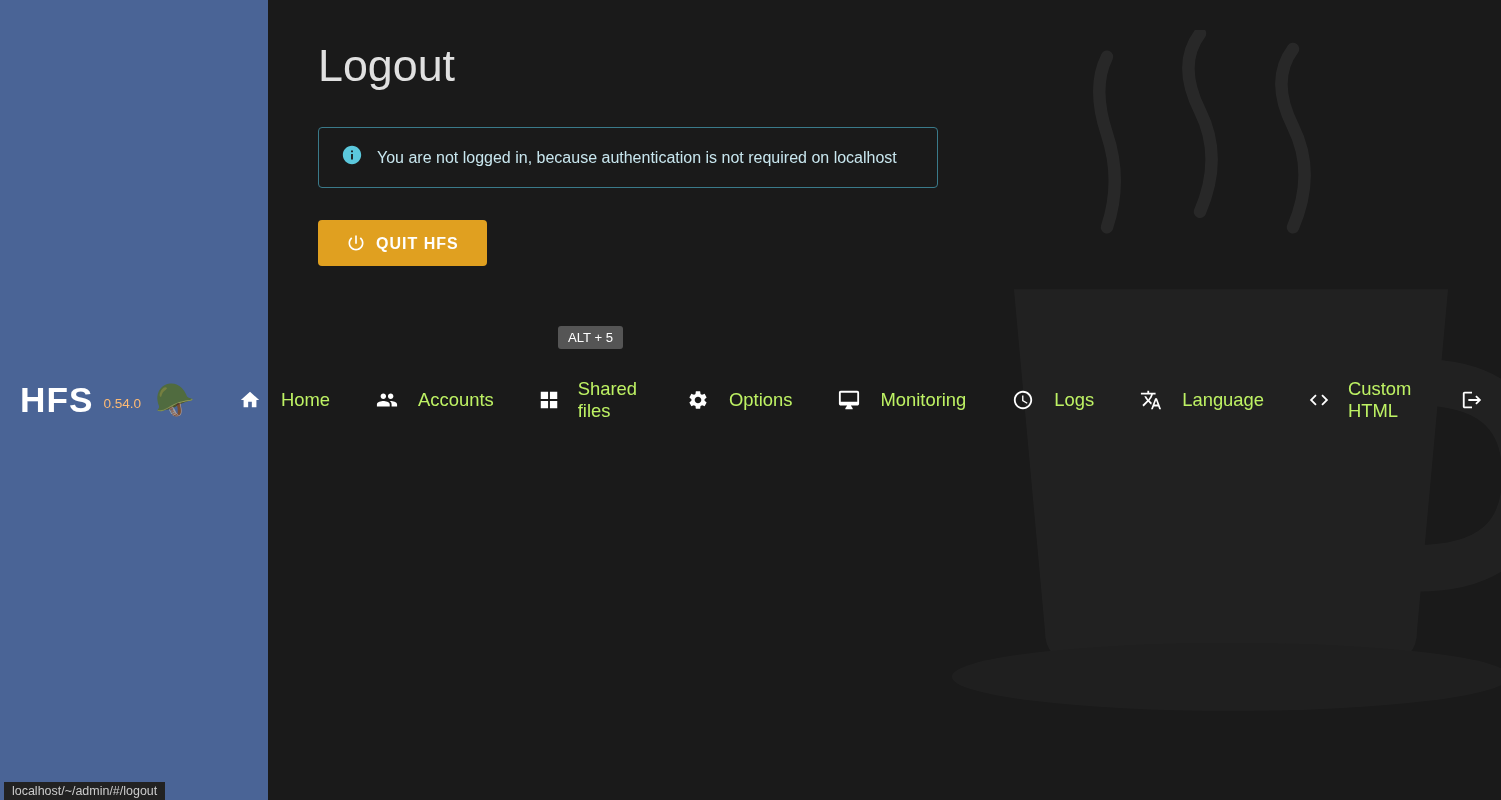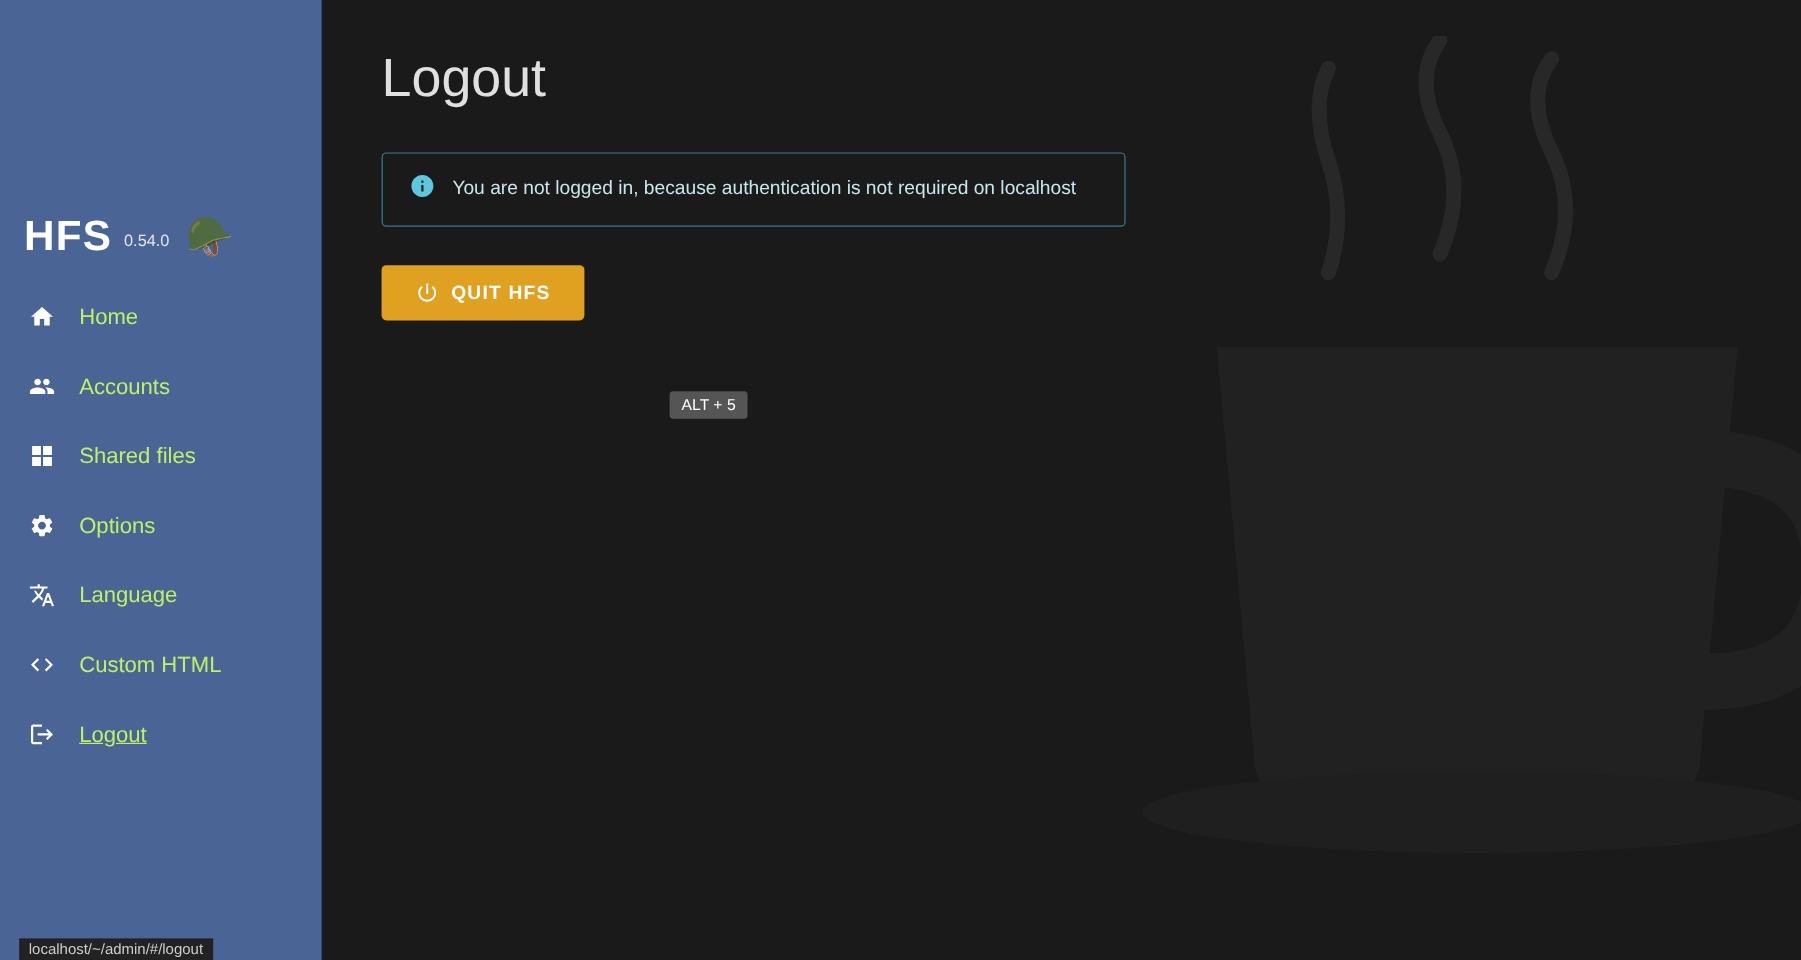--- a/index.html
+++ b/index.html
@@ -11,43 +11,42 @@
       height: 100vh;
       overflow: hidden;
     }
 
     
     #sidebar {
       width: 268px;
       min-width: 268px;
       background: #4a6496;
       display: flex;
-      flex-direction: column;
+      flex-direction: row;
       padding-top: 0;
       z-index: 10;
-      justify-content: center;
     }
 
     #sidebar-header {
       display: flex;
       align-items: center;
       padding: 18px 20px 18px 20px;
       gap: 10px;
     }
 
     #sidebar-logo-text {
       font-size: 2.2rem;
       font-weight: 700;
       color: #fff;
       letter-spacing: 1px;
     }
 
     #sidebar-version {
       font-size: 0.85rem;
-      color: #e5e5e5;
+      color: #fdba74;
       margin-top: 6px;
     }
 
     #sidebar-logo-icon {
       font-size: 2rem;
       margin-left: 4px;
     }
 
     .nav-item {
       display: flex;
@@ -149,21 +148,21 @@
       padding: 4px 10px;
       border-radius: 3px;
       z-index: 20;
       pointer-events: none;
     }
 
     
     #statusbar {
       position: fixed;
       bottom: 0;
-      left: 16px;
+      left: 4px;
       background: #222;
       color: #ccc;
       font-size: 0.78rem;
       padding: 2px 8px;
       z-index: 100;
     }
   </style>
 </head>
 <body>
 
@@ -204,21 +203,37 @@
   <a class="nav-item">
     <span class="nav-icon">
       <svg width="22" height="22" viewBox="0 0 24 24" fill="white">
           <path d="M19.14 12.94c.04-.3.06-.61.06-.94s-.02-.64-.07-.94l2.03-1.58c.18-.14.23-.41.12-.61l-1.92-3.32c-.12-.22-.37-.29-.59-.22l-2.39.96c-.5-.38-1.03-.7-1.62-.94l-.36-2.54c-.04-.24-.24-.41-.48-.41h-3.84c-.24 0-.43.17-.47.41l-.36 2.54c-.59.24-1.13.57-1.62.94l-2.39-.96c-.22-.08-.47 0-.59.22L2.74 8.87c-.12.21-.08.47.12.61l2.03 1.58c-.05.3-.09.63-.09.94s.02.64.07.94l-2.03 1.58c-.18.14-.23.41-.12.61l1.92 3.32c.12.22.37.29.59.22l2.39-.96c.5.38 1.03.7 1.62.94l.36 2.54c.05.24.24.41.48.41h3.84c.24 0 .44-.17.47-.41l.36-2.54c.59-.24 1.13-.56 1.62-.94l2.39.96c.22.08.47 0 .59-.22l1.92-3.32c.12-.22.07-.47-.12-.61l-2.01-1.58zM12 15.6c-1.98 0-3.6-1.62-3.6-3.6s1.62-3.6 3.6-3.6 3.6 1.62 3.6 3.6-1.62 3.6-3.6 3.6z"></path>
         </svg>
     </span>
     <span>Options</span>
   </a>
 
 
-
+  <a class="nav-item">
+    <span class="nav-icon">
+      <svg width="22" height="22" viewBox="0 0 24 24" fill="white">
+          <path d="M21 2H3c-1.1 0-2 .9-2 2v12c0 1.1.9 2 2 2h7l-2 3v1h8v-1l-2-3h7c1.1 0 2-.9 2-2V4c0-1.1-.9-2-2-2zm0 12H3V4h18v10z"></path>
+        </svg>
+    </span>
+    <span>Monitoring</span>
+  </a>
+
+  <a class="nav-item">
+    <span class="nav-icon">
+      <svg width="22" height="22" viewBox="0 0 24 24" fill="white">
+          <path d="M11.99 2C6.47 2 2 6.48 2 12s4.47 10 9.99 10C17.52 22 22 17.52 22 12S17.52 2 11.99 2zM12 20c-4.42 0-8-3.58-8-8s3.58-8 8-8 8 3.58 8 8-3.58 8-8 8zm.5-13H11v6l5.25 3.15.75-1.23-4.5-2.67V7z"></path>
+        </svg>
+    </span>
+    <span>Logs</span>
+  </a>
 
   <a class="nav-item">
     <span class="nav-icon">
       <svg width="22" height="22" viewBox="0 0 24 24" fill="white">
           <path d="M12.87 15.07l-2.54-2.51.03-.03c1.74-1.94 2.98-4.17 3.71-6.53H17V4h-7V2H8v2H1v1.99h11.17C11.5 7.92 10.44 9.75 9 11.35 8.07 10.32 7.3 9.19 6.69 8h-2c.73 1.63 1.73 3.17 2.98 4.56l-5.09 5.02L4 19l5-5 3.11 3.11.76-2.04zM18.5 10h-2L12 22h2l1.12-3h4.75L21 22h2l-4.5-12zm-2.62 7l1.62-4.33L19.12 17h-3.24z"></path>
         </svg>
     </span>
     <span>Language</span>
   </a>
 

